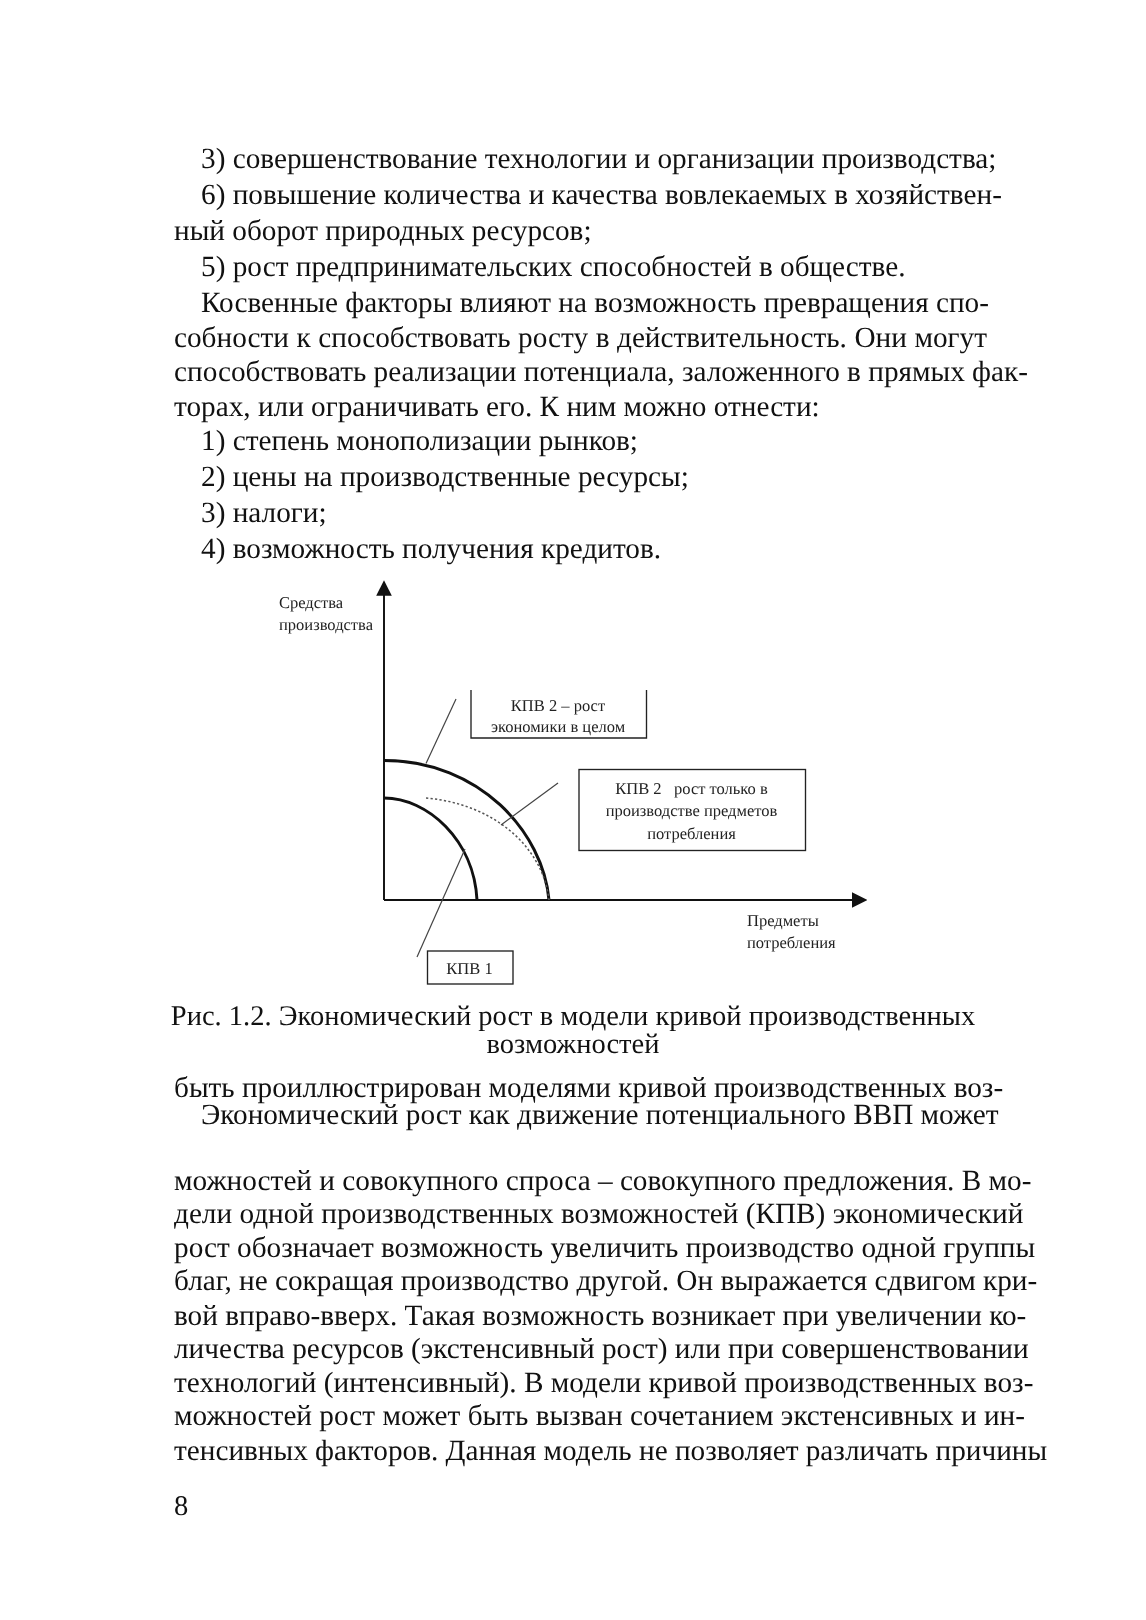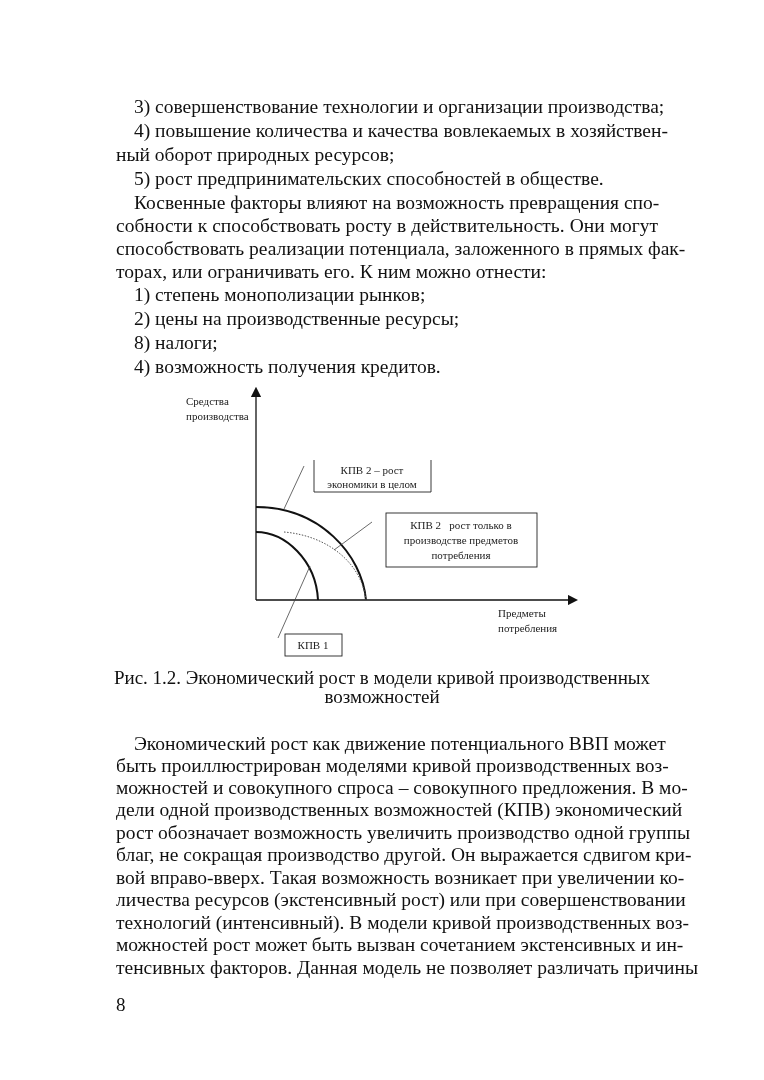--- a/index.html
+++ b/index.html
@@ -9,30 +9,30 @@
   .just { left:116px; width:542px; text-align:justify; text-align-last:justify; }
   .ind { left:134px; }
   .caption { position:absolute; font-size:19px; line-height:20px; left:0; width:764px; text-align:center; }
   svg text { font-family:"Liberation Serif", serif; fill:#222; }
   .pagenum { position:absolute; left:116px; top:994px; font-size:19px; }
 </style>
 </head>
 <body>
 
 <div class="line ind" style="top:95px;">3) совершенствование технологии и организации производства;</div>
-<div class="line just" style="top:119px; padding-left:18px; width:524px;">4) повышение количества и качества вовлекаемых в хозяйствен-</div>
+<div class="line just" style="top:119px; padding-left:18px; width:524px;">6) повышение количества и качества вовлекаемых в хозяйствен-</div>
 <div class="line" style="top:143px; left:116px;">ный оборот природных ресурсов;</div>
 <div class="line ind" style="top:167px;">5) рост предпринимательских способностей в обществе.</div>
 <div class="line just" style="top:191px; padding-left:18px; width:524px;">Косвенные факторы влияют на возможность превращения спо-</div>
 <div class="line just" style="top:214px;">собности к способствовать росту в действительность. Они могут</div>
 <div class="line just" style="top:237px;">способствовать реализации потенциала, заложенного в прямых фак-</div>
 <div class="line" style="top:260px; left:116px;">торах, или ограничивать его. К ним можно отнести:</div>
 <div class="line ind" style="top:283px;">1) степень монополизации рынков;</div>
 <div class="line ind" style="top:307px;">2) цены на производственные ресурсы;</div>
-<div class="line ind" style="top:331px;">8) налоги;</div>
+<div class="line ind" style="top:331px;">3) налоги;</div>
 <div class="line ind" style="top:355px;">4) возможность получения кредитов.</div>
 
 <svg style="position:absolute; left:170px; top:380px;" width="420" height="280" viewBox="0 0 420 280">
   <defs>
     <marker id="arr" markerWidth="8" markerHeight="8" refX="4" refY="4" orient="auto">
       <path d="M0,0 L8,4 L0,8 z" fill="#111"></path>
     </marker>
   </defs>
 
   <line x1="86" y1="220" x2="86" y2="12" stroke="#111" stroke-width="1.3" marker-end="url(#arr)"></line>
@@ -67,21 +67,21 @@
   <g>
     <rect x="115" y="254" width="57" height="22" fill="#fff" stroke="#222" stroke-width="0.9"></rect>
     <text x="143" y="269" font-size="11" text-anchor="middle">КПВ 1</text>
   </g>
 </svg>
 
 <div class="caption" style="top:668px;">Рис. 1.2. Экономический рост в модели кривой производственных</div>
 <div class="caption" style="top:687px;">возможностей</div>
 
 <div class="line just" style="top:732px; padding-left:18px; width:524px;">Экономический рост как движение потенциального ВВП может</div>
-<div class="line just" style="top:714px;margin-top:40px;">быть проиллюстрирован моделями кривой производственных воз-</div>
+<div class="line just" style="top:714px;">быть проиллюстрирован моделями кривой производственных воз-</div>
 <div class="line just" style="top:776px;">можностей и совокупного спроса – совокупного предложения. В мо-</div>
 <div class="line just" style="top:798px;">дели одной производственных возможностей (КПВ) экономический</div>
 <div class="line just" style="top:821px;">рост обозначает возможность увеличить производство одной группы</div>
 <div class="line just" style="top:843px;">благ, не сокращая производство другой. Он выражается сдвигом кри-</div>
 <div class="line just" style="top:866px;">вой вправо-вверх. Такая возможность возникает при увеличении ко-</div>
 <div class="line just" style="top:888px;">личества ресурсов (экстенсивный рост) или при совершенствовании</div>
 <div class="line just" style="top:911px;">технологий (интенсивный). В модели кривой производственных воз-</div>
 <div class="line just" style="top:933px;">можностей рост может быть вызван сочетанием экстенсивных и ин-</div>
 <div class="line just" style="top:956px;">тенсивных факторов. Данная модель не позволяет различать причины</div>
 

